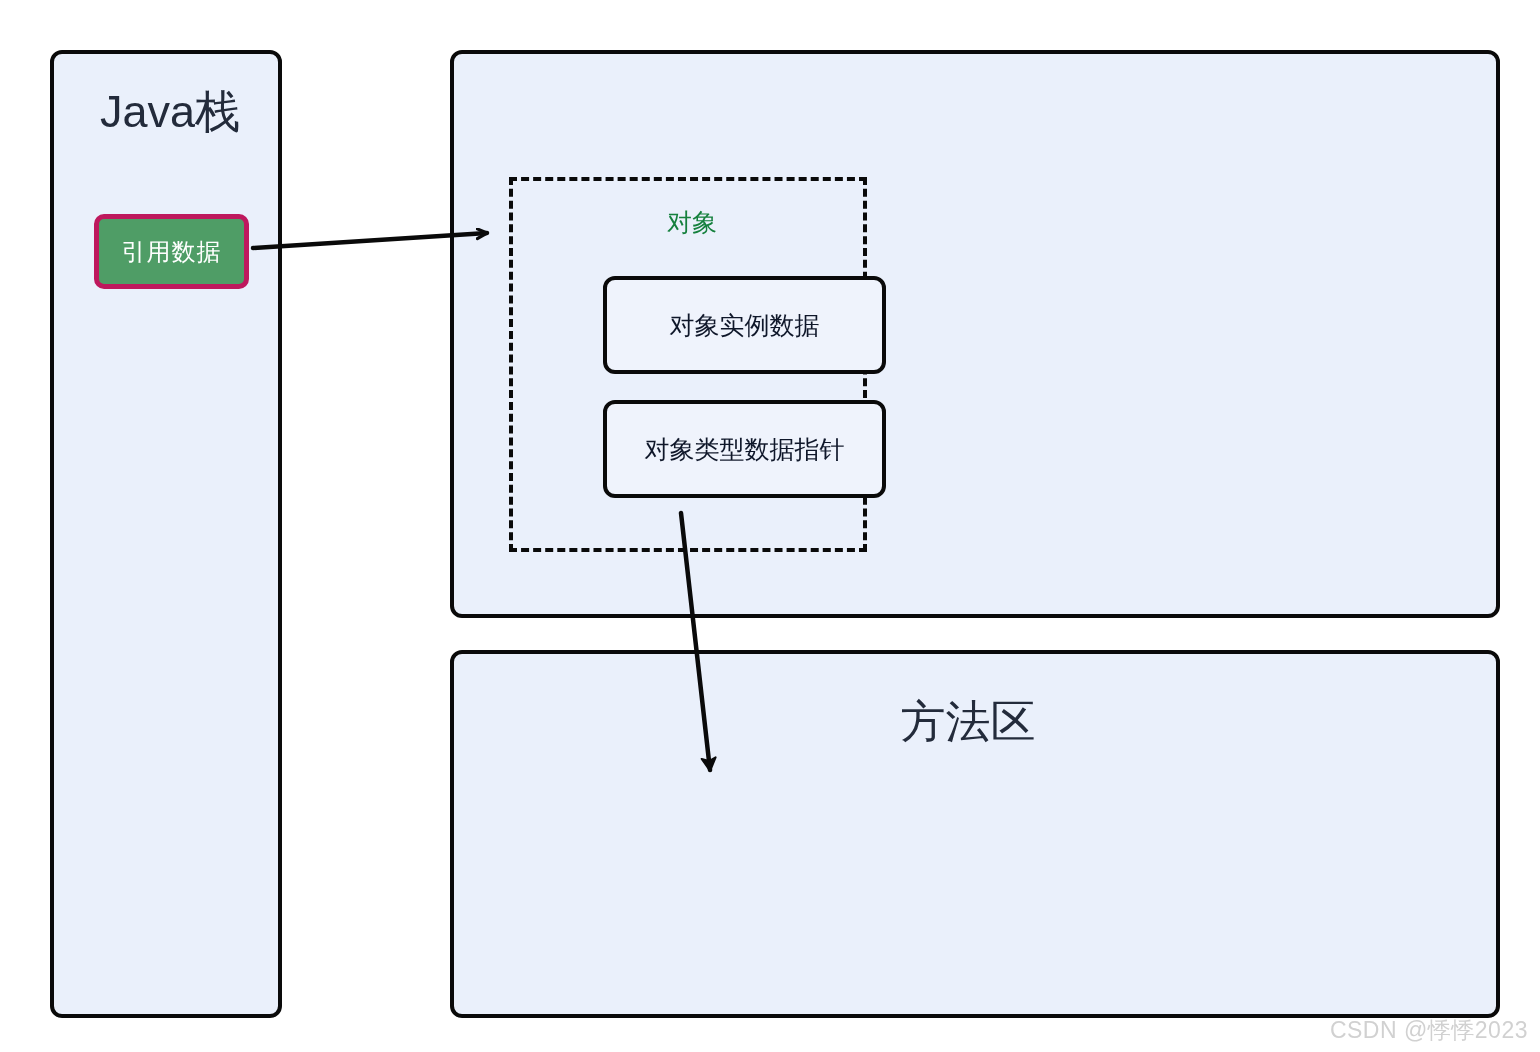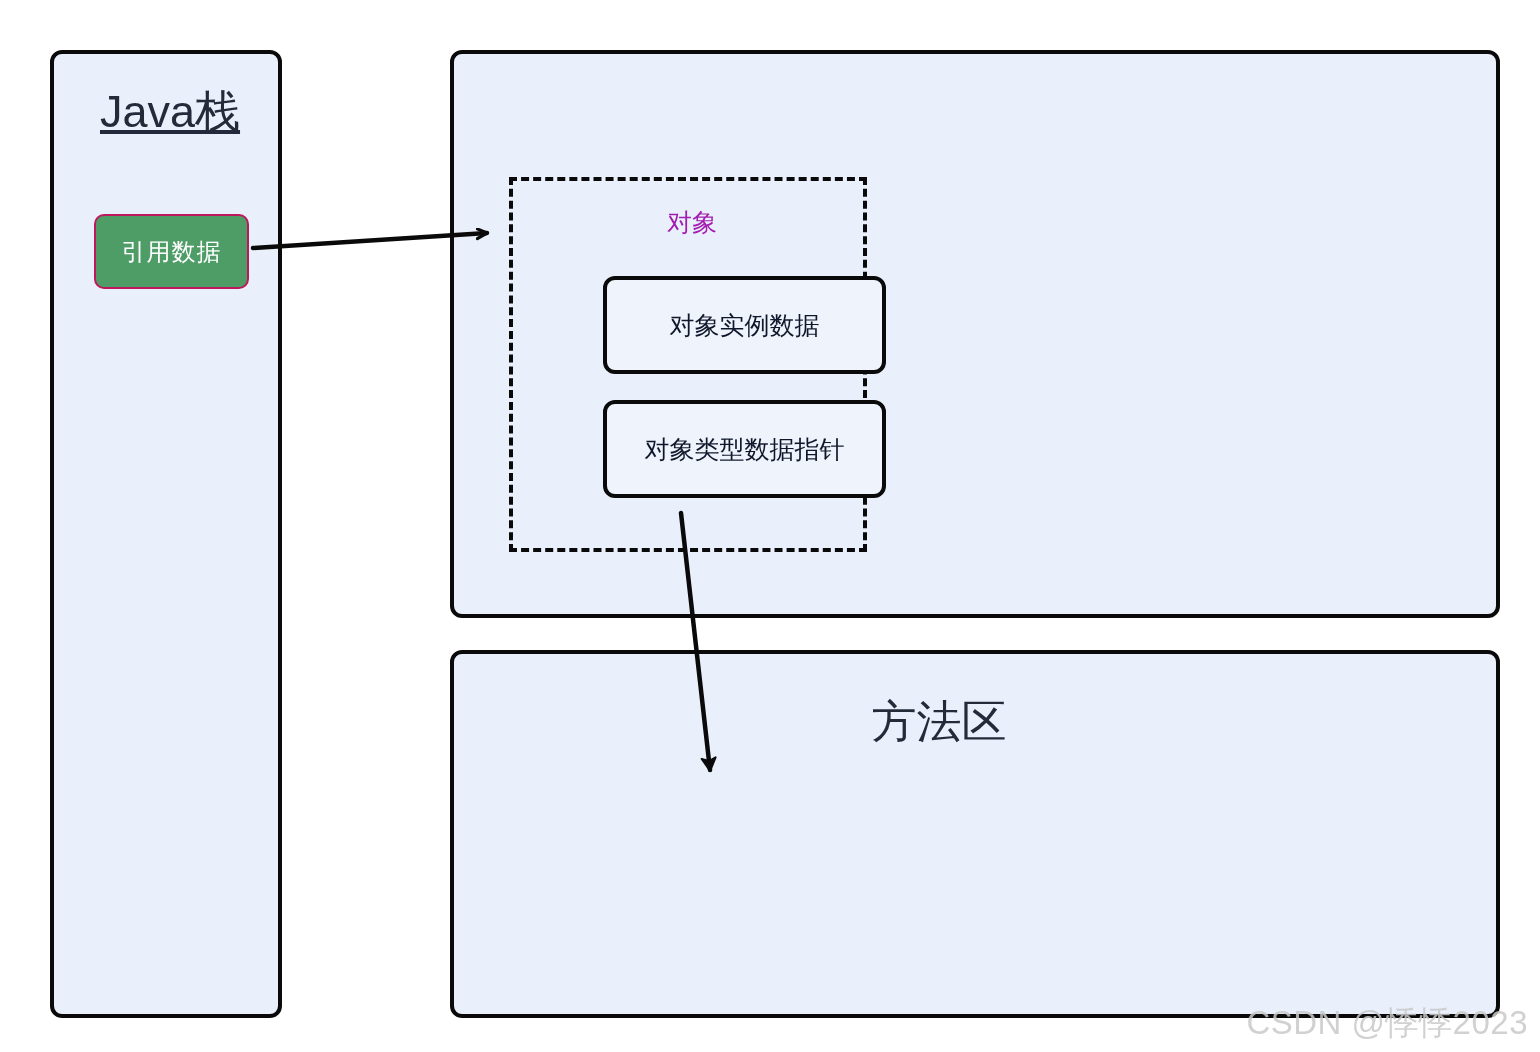--- a/index.html
+++ b/index.html
@@ -41,30 +41,29 @@
     left: 50px;
     top: 50px;
     width: 232px;
     height: 968px;
   }
   #java-stack-title {
     left: 0;
     top: 35px;
     width: 232px;
     text-align: center;
-    text-decoration: underline;
   }
   #reference-data-box {
     position: absolute;
     left: 40px;
     top: 160px;
     width: 155px;
     height: 75px;
     background: #4f9d66;
-    border: 2px solid #be185d;
+    border: 5px solid #be185d;
     border-radius: 10px;
     box-sizing: border-box;
     display: flex;
     align-items: center;
     justify-content: center;
     color: #ffffff;
     font-size: 24px;
     letter-spacing: 1px;
   }
 
@@ -93,21 +92,21 @@
     box-sizing: border-box;
     background: transparent;
   }
   #object-label {
     position: absolute;
     left: 0;
     top: 25px;
     width: 358px;
     text-align: center;
     font-size: 25px;
-    color: #a21caf;
+    color: #15803d;
   }
 
   .inner-box {
     position: absolute;
     background: #eff3fc;
     border: 4px solid #0a0a0a;
     border-radius: 12px;
     box-sizing: border-box;
     display: flex;
     align-items: center;
@@ -134,20 +133,21 @@
     left: 450px;
     top: 650px;
     width: 1050px;
     height: 368px;
   }
   #method-area-title {
     left: 0;
     top: 45px;
     width: 970px;
     text-align: center;
+    padding-left: 29px;
   }
   #type-data-box {
     left: 125px;
     top: 137px;
     width: 270px;
     height: 95px;
   }
 
   
   #arrows {
@@ -157,21 +157,21 @@
     width: 1540px;
     height: 1052px;
     pointer-events: none;
   }
 
   
   #watermark {
     position: absolute;
     right: 12px;
     bottom: 6px;
-    font-size: 33px;
+    font-size: 23px;
     color: #c9c9c9;
     opacity: 0.85;
     white-space: nowrap;
     letter-spacing: 0.5px;
   }
 </style>
 </head>
 <body>
 
 <div id="canvas">

